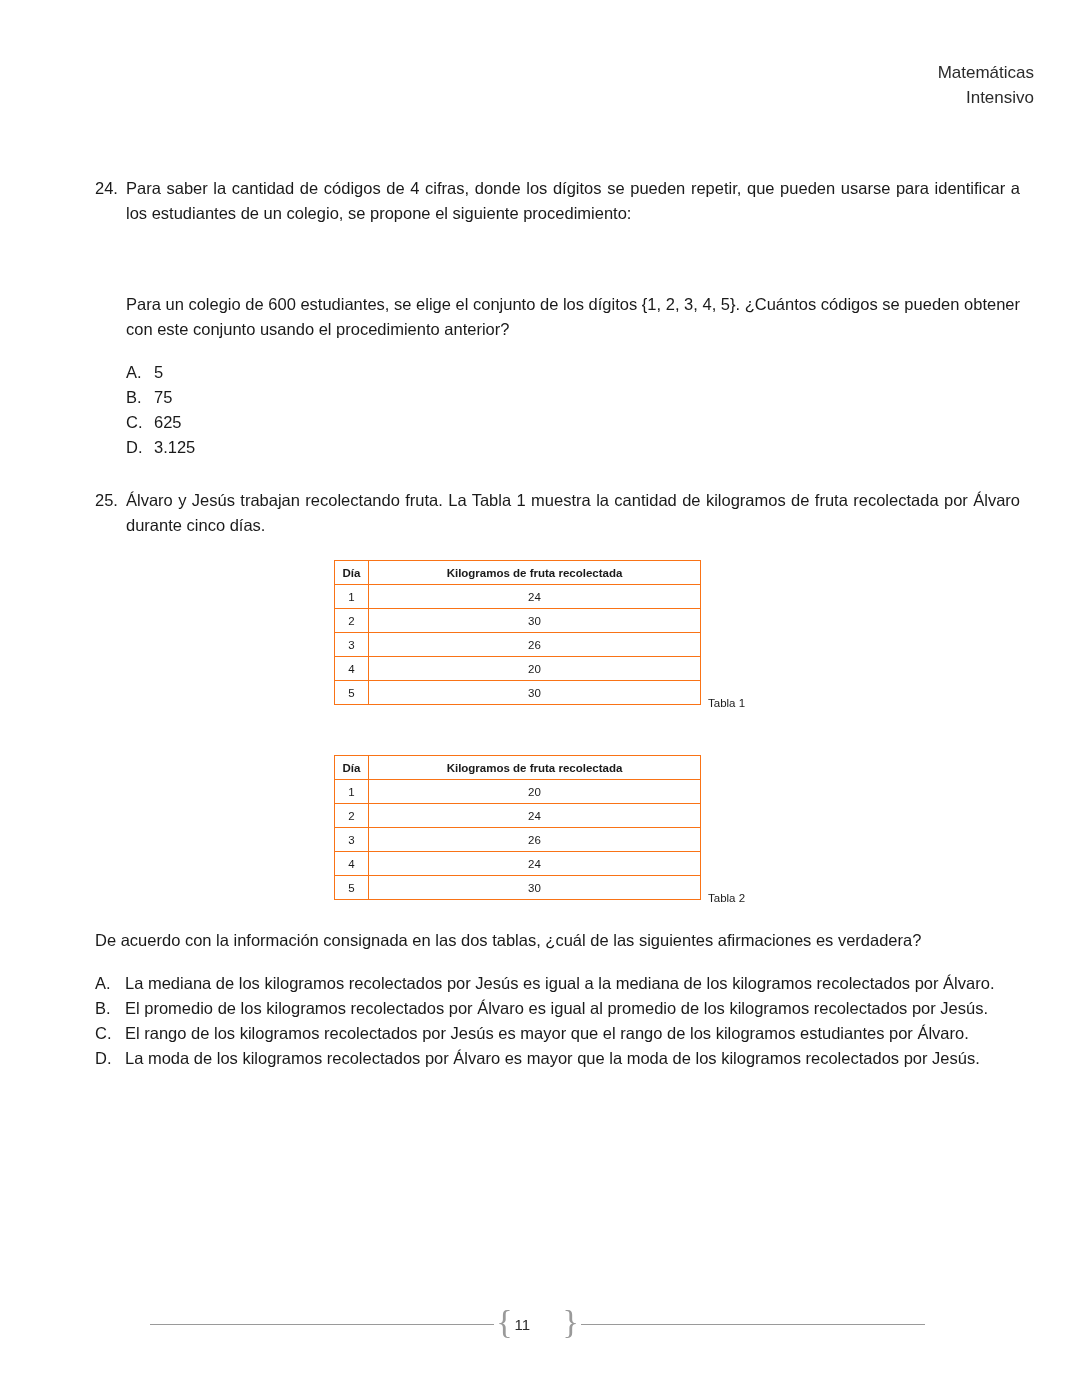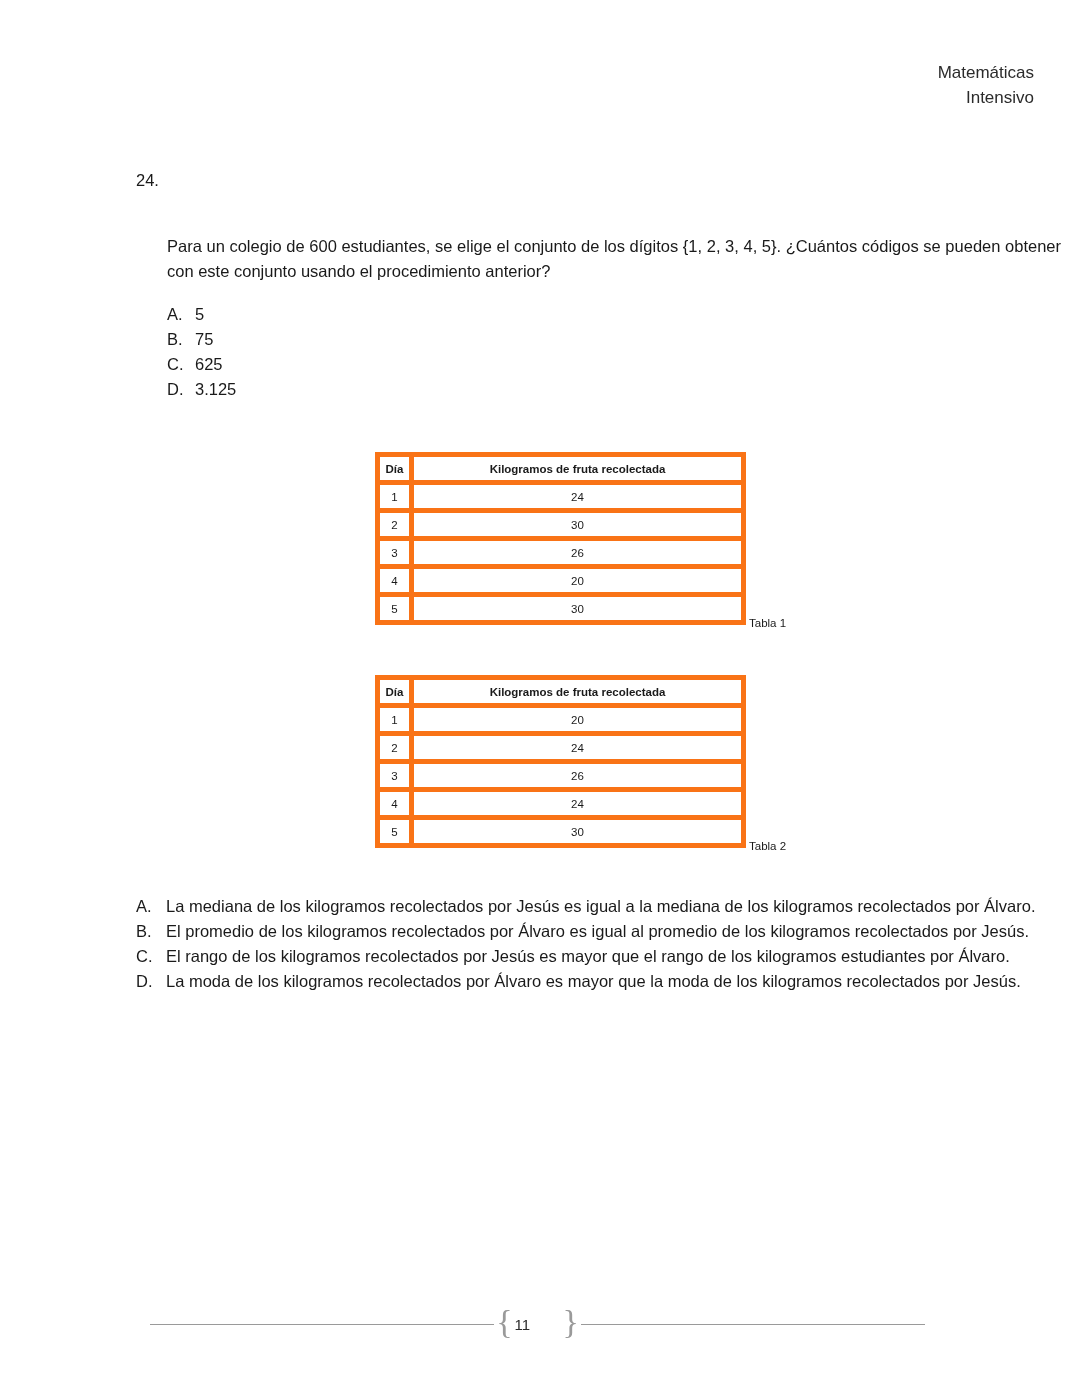--- a/index.html
+++ b/index.html
@@ -24,23 +24,22 @@
     text-align: right;
     font-size: 17px;
     line-height: 25px;
     color: #2b2b2b;
   }
 
   
   .content {
     position: absolute;
     left: 95px;
-    top: 168px;
+    top: 176px;
     width: 925px;
-    margin-left: 41px;
   }
 
   
   .question {
     display: flex;
     align-items: flex-start;
     font-size: 16.5px;
     line-height: 25px;
   }
   .q-number {
@@ -110,21 +109,21 @@
     margin-left: 239px;  
     width: 366px;
   }
   table.fruit {
     border-collapse: collapse;
     width: 366px;
     table-layout: fixed;
   }
   table.fruit th,
   table.fruit td {
-    border: 5px solid #f97316;
+    border: 1px solid #f97316;
     height: 23px;
     font-size: 11.5px;
     text-align: center;
     vertical-align: middle;
     padding: 0;
     color: #1a1a1a;
   }
   table.fruit th {
     font-weight: bold;
   }
@@ -182,20 +181,21 @@
   <div>Matemáticas</div>
   <div>Intensivo</div>
 </div>
 
 <div class="content">
 
   <div class="question">
     <div class="q-number">24.</div>
     <div class="q-body">
 
+      <p class="para">Para saber la cantidad de códigos de 4 cifras, donde los dígitos se pueden repetir, que pueden usarse para identificar a los estudiantes de un colegio, se propone el siguiente procedimiento:</p>
 
       <div class="gap-22"></div>
 
 
       <div class="gap-22"></div>
 
 
       <div class="gap-22"></div>
 
       <p class="para">Para un colegio de 600 estudiantes, se elige el conjunto de los dígitos {1, 2, 3, 4, 5}. ¿Cuántos códigos se pueden obtener con este conjunto usando el procedimiento anterior?</p>
@@ -219,20 +219,26 @@
           <span class="opt-letter">D.</span>
           <span class="opt-text">3.125</span>
         </div>
       </div>
 
     </div>
   </div>
 
   <div class="gap-28"></div>
 
+  <div class="question">
+    <div class="q-number">25.</div>
+    <div class="q-body">
+      <p class="para">Álvaro y Jesús trabajan recolectando fruta. La Tabla 1 muestra la cantidad de kilogramos de fruta recolectada por Álvaro durante cinco días.</p>
+    </div>
+  </div>
 
   <div class="gap-22"></div>
 
   <div class="table-wrap">
     <table class="fruit">
       <colgroup>
           <col class="c-day">
           <col class="c-kg">
         </colgroup>
       <thead>
@@ -305,20 +311,21 @@
           <td>5</td>
           <td>30</td>
         </tr>
       </tbody>
     </table>
     <div class="table-caption">Tabla 2</div>
   </div>
 
   <div class="gap-28"></div>
 
+  <p class="para" style="font-size:16.5px;line-height:25px;">De acuerdo con la información consignada en las dos tablas, ¿cuál de las siguientes afirmaciones es verdadera?</p>
 
   <div class="gap-18"></div>
 
   <div class="options-block">
     <div class="opt-just">
       <span class="opt-letter">A.</span>
       <span class="opt-text">La mediana de los kilogramos recolectados por Jesús es igual a la mediana de los kilogramos recolectados por Álvaro.</span>
     </div>
     <div class="opt-just">
       <span class="opt-letter">B.</span>

